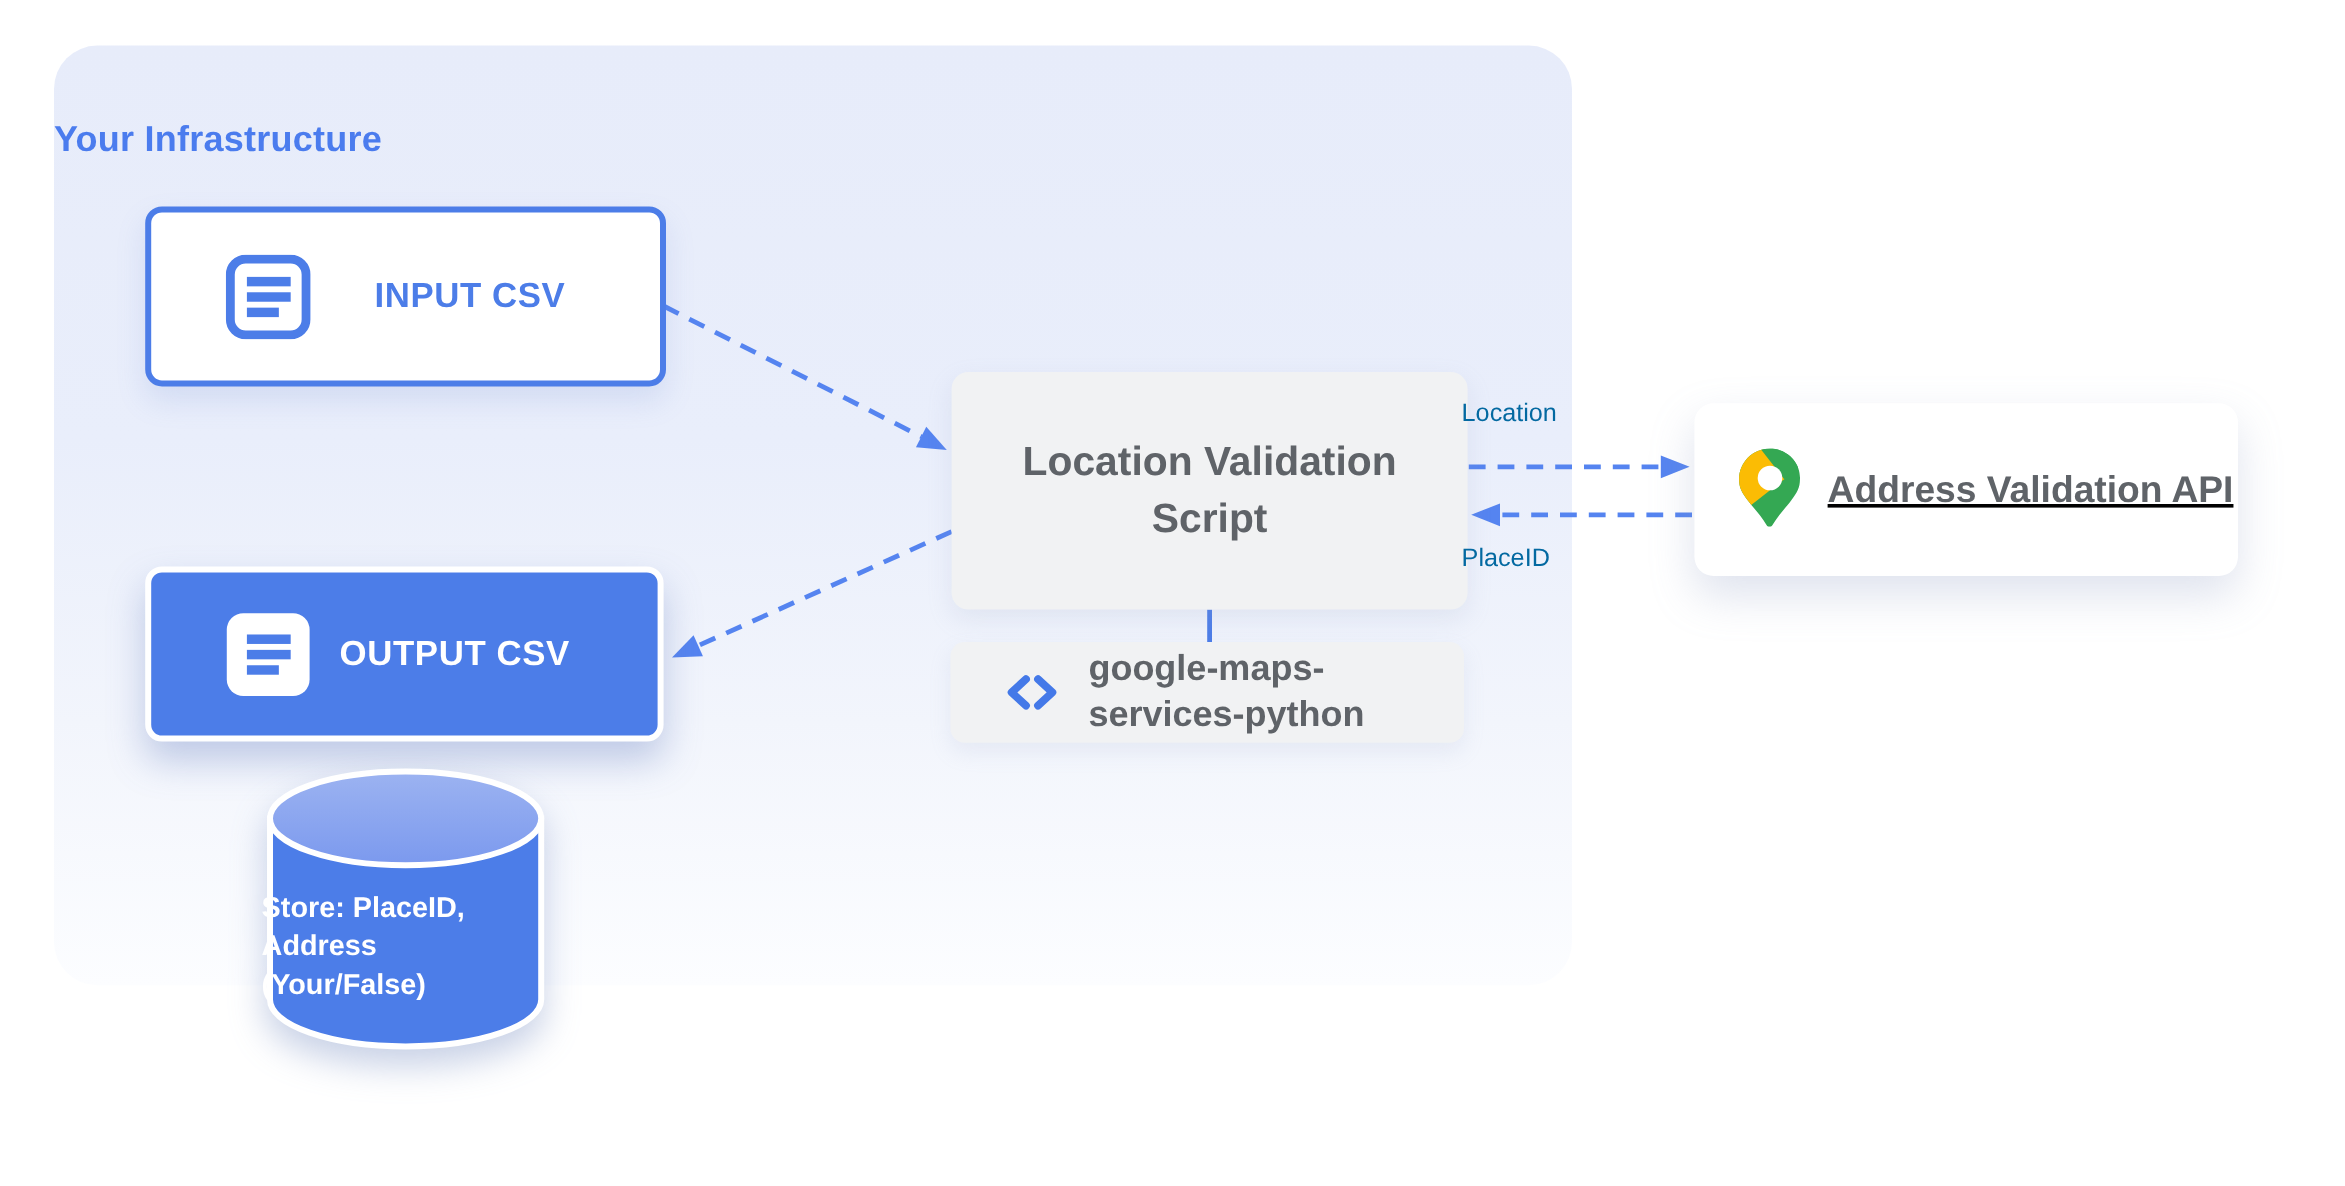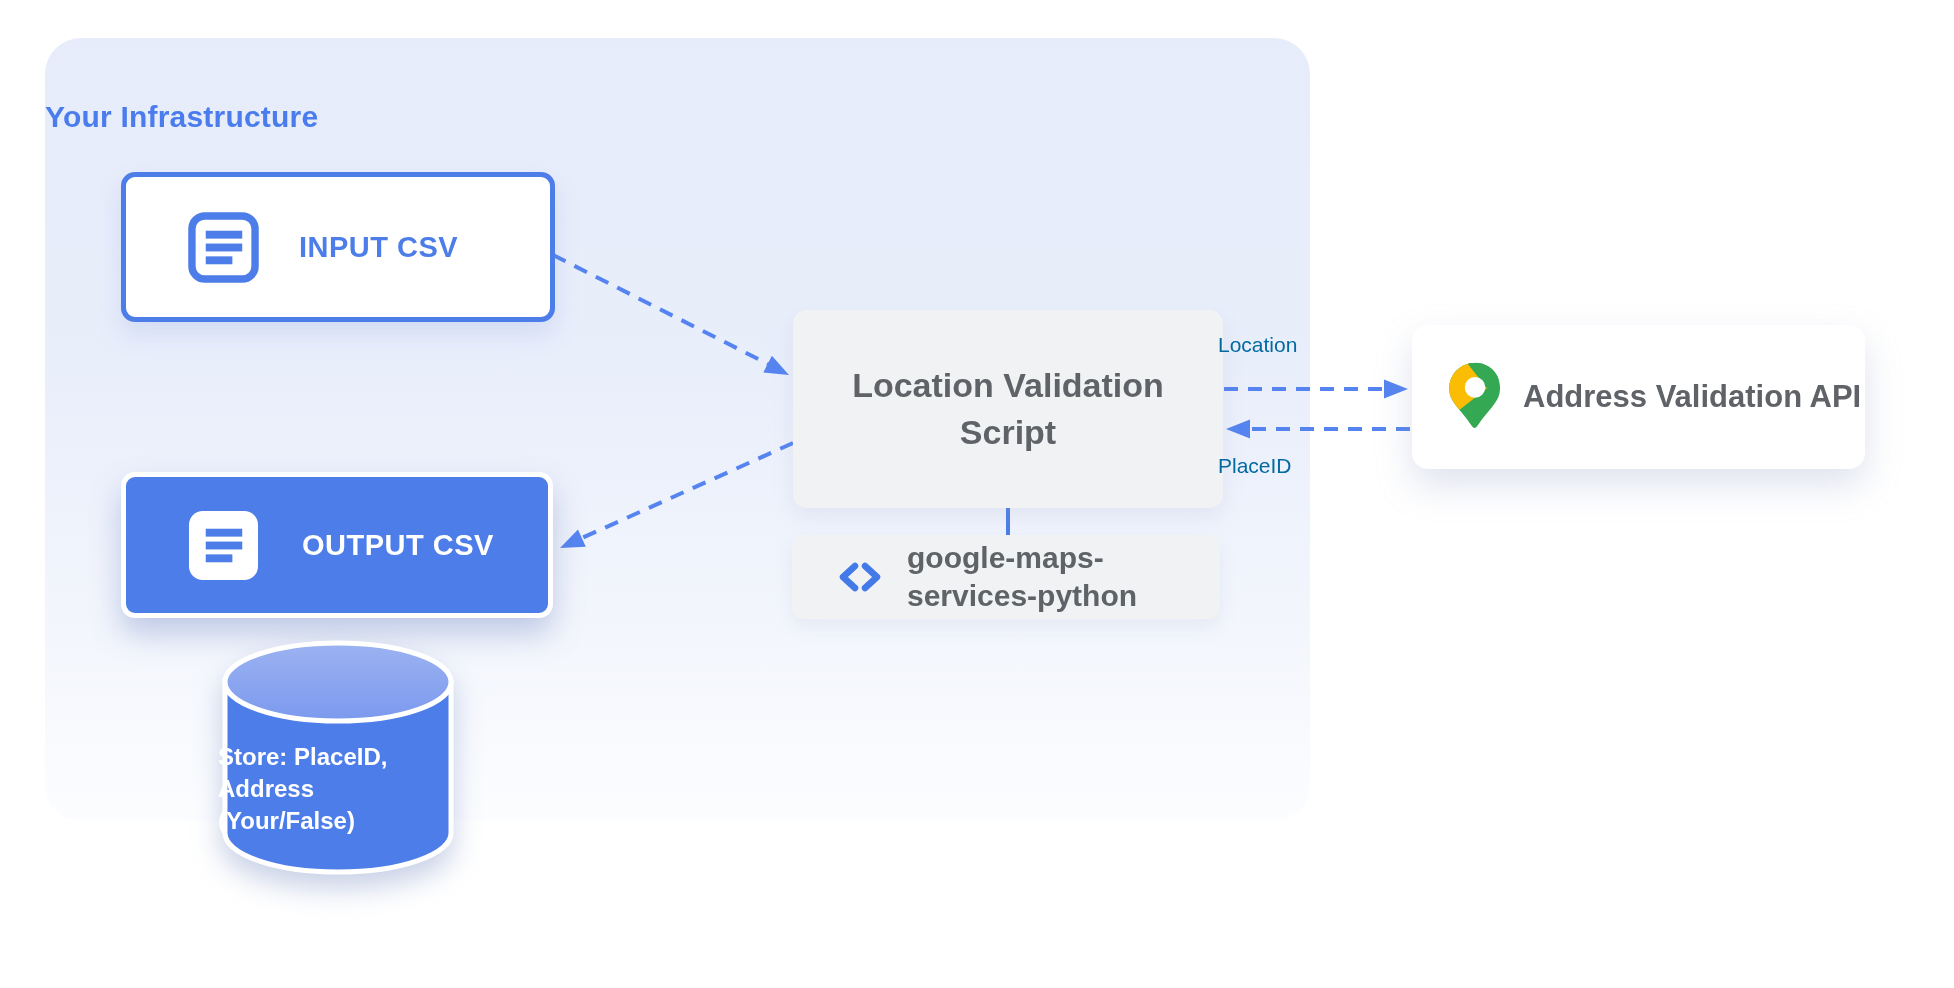--- a/index.html
+++ b/index.html
@@ -20,29 +20,29 @@
     text-align:left;font-size:30px;font-weight:bold;color:#4b7cee;
     letter-spacing:.2px;
   }
   
   .node{position:absolute;box-sizing:border-box;display:flex;align-items:center;}
   
   .input-csv{
     left:121px;top:172px;width:434px;height:150px;
     background:#ffffff;border:5px solid #4c7de8;border-radius:14px;
     box-shadow:0 12px 24px rgba(110,140,210,.18);
-    padding-left:62px;gap:40px;
+    padding-left:62px;gap:53px;
   }
   .input-csv .label{font-size:29px;font-weight:bold;color:#4c7de8;letter-spacing:.5px;}
   
   .output-csv{
     left:121px;top:472px;width:432px;height:146px;
     background:#4c7de8;border:5px solid #ffffff;border-radius:14px;
     box-shadow:0 16px 30px rgba(95,120,190,.35);
-    padding-left:62px;gap:43px;
+    padding-left:62px;gap:24px;
   }
   .output-csv .label{font-size:29px;font-weight:bold;color:#ffffff;letter-spacing:.5px;}
   
   .script{
     left:793px;top:310px;width:430px;height:198px;
     background:#f1f2f3;border-radius:14px;
     box-shadow:0 8px 20px rgba(150,160,195,.16);
     flex-direction:column;justify-content:center;
   }
   .script .line{font-size:34px;font-weight:bold;color:#5f6368;line-height:47px;text-align:center;}
@@ -50,24 +50,24 @@
   .library{
     left:792px;top:535px;width:428px;height:84px;
     background:#f1f2f3;border-radius:12px;
     box-shadow:0 8px 18px rgba(150,160,195,.14);
     padding-left:44px;gap:23px;
   }
   .library .lines{display:flex;flex-direction:column;}
   .library .line{font-size:30px;font-weight:bold;color:#5f6368;line-height:38px;}
   
   .api{
-    left:1412px;top:325px;width:453px;height:144px;
+    left:1412px;top:336px;width:453px;height:144px;
     background:#ffffff;border-radius:16px;
     box-shadow:0 16px 36px rgba(140,155,195,.28);
-    padding-left:36px;gap:21px;
+    padding-left:36px;gap:21px;text-decoration:underline;
   }
   .api .label{font-size:31px;font-weight:bold;color:#5f6368;}
   
   .datastore{
     position:absolute;left:218px;top:637px;width:240px;height:240px;
     filter:drop-shadow(0 14px 14px rgba(110,135,190,.38));
   }
   .cyl-text{
     position:absolute;left:0;top:104px;width:100%;
     text-align:left;color:#ffffff;font-weight:bold;font-size:24px;line-height:32px;

